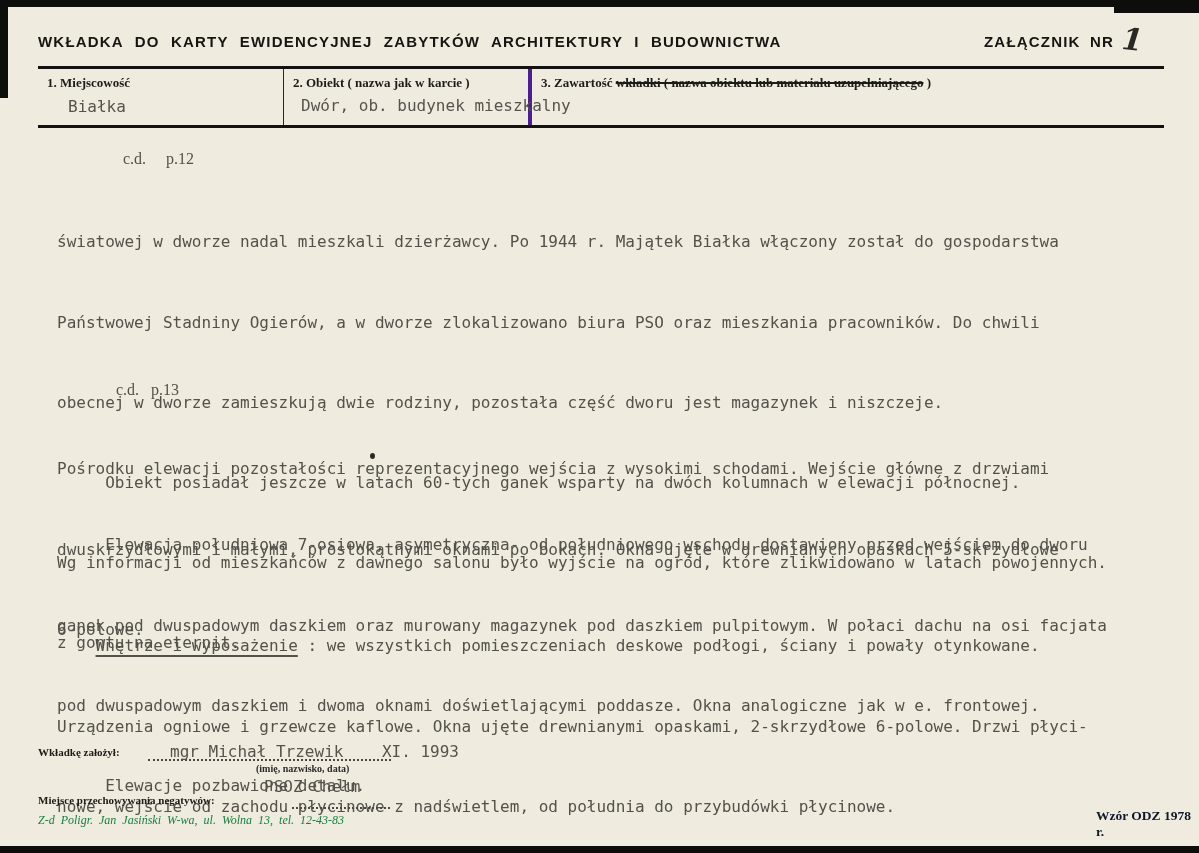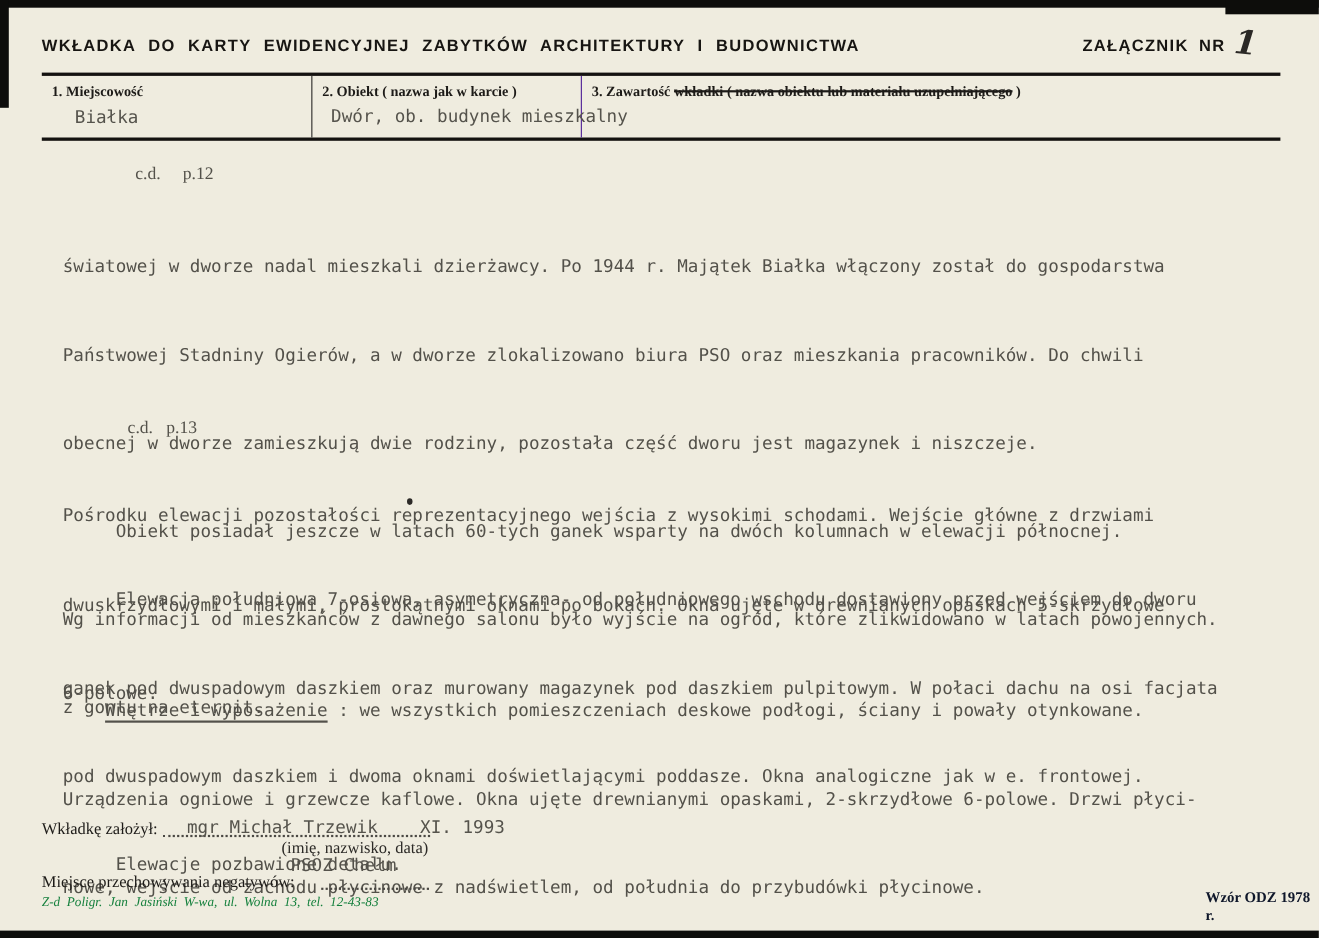--- a/index.html
+++ b/index.html
@@ -34,21 +34,21 @@
     font-size:30px;color:#2a2825;transform:rotate(6deg);
   }
 
   .form-table{
     position:absolute;left:38px;top:66px;width:1126px;height:56px;
     border-top:3px solid #141210;border-bottom:3px solid #141210;
   }
   .form-cell{position:absolute;top:0;height:100%;box-sizing:border-box;}
   .cell-1{left:0;width:245px;}
   .cell-2{left:245px;width:245px;border-left:1px solid #2a2825;}
-  .cell-3{left:490px;width:636px;border-left:1px solid #4c1d95;}
+  .cell-3{left:490px;width:636px;border-left:4px solid #4c1d95;}
   .cell-label{font-size:13px;font-weight:bold;padding:6px 0 0 9px;white-space:nowrap;}
   .cell-value{font-size:16px;white-space:nowrap;overflow:visible;position:relative;z-index:2;}
   .cell-1 .cell-value{padding:6px 0 0 30px;}
   .cell-2 .cell-value{padding:5px 0 0 17px;}
   .struck{text-decoration:line-through;text-decoration-thickness:1.5px;}
 
   .body-text{position:absolute;left:0;top:0;width:1199px;}
   .t-line{
     font-family:Liberation Serif, serif;font-size:16px;color:#53514a;
     line-height:26.7px;white-space:pre;position:absolute;left:57px;
@@ -57,23 +57,23 @@
     font-family:"DejaVu Sans Mono",monospace;font-size:16px;color:#53514a;
     line-height:26.7px;}
   .t-block div{white-space:pre;}
   .u{
     text-decoration:underline;
     text-underline-offset:4px;
     text-decoration-thickness:1.5px;
   }
   .speck{position:absolute;width:5px;height:6px;background:#2c2a27;border-radius:50%;}
 
-  .footer-label{font-size:15px;font-weight:normal;}
+  .footer-label{font-size:11px;font-weight:bold;}
   .dotleader{position:absolute;border-bottom:2px dotted #4a4843;height:1px;}
-  .hint{font-size:15px;color:#2c2a27;font-family:"Liberation Serif",serif;}
+  .hint{font-size:10px;color:#2c2a27;font-family:"Liberation Serif",serif;font-weight:bold;}
   .printer-line{
     position:absolute;left:38px;top:813px;
     font-family:"Liberation Serif",serif;font-style:italic;font-size:12px;color:#15803d;
     word-spacing:3px;
   }
   .pattern-note{
     position:absolute;left:1096px;top:808px;
     font-family:"Liberation Serif",serif;font-weight:bold;font-size:13.5px;color:#0f172a;
   }
 </style>

